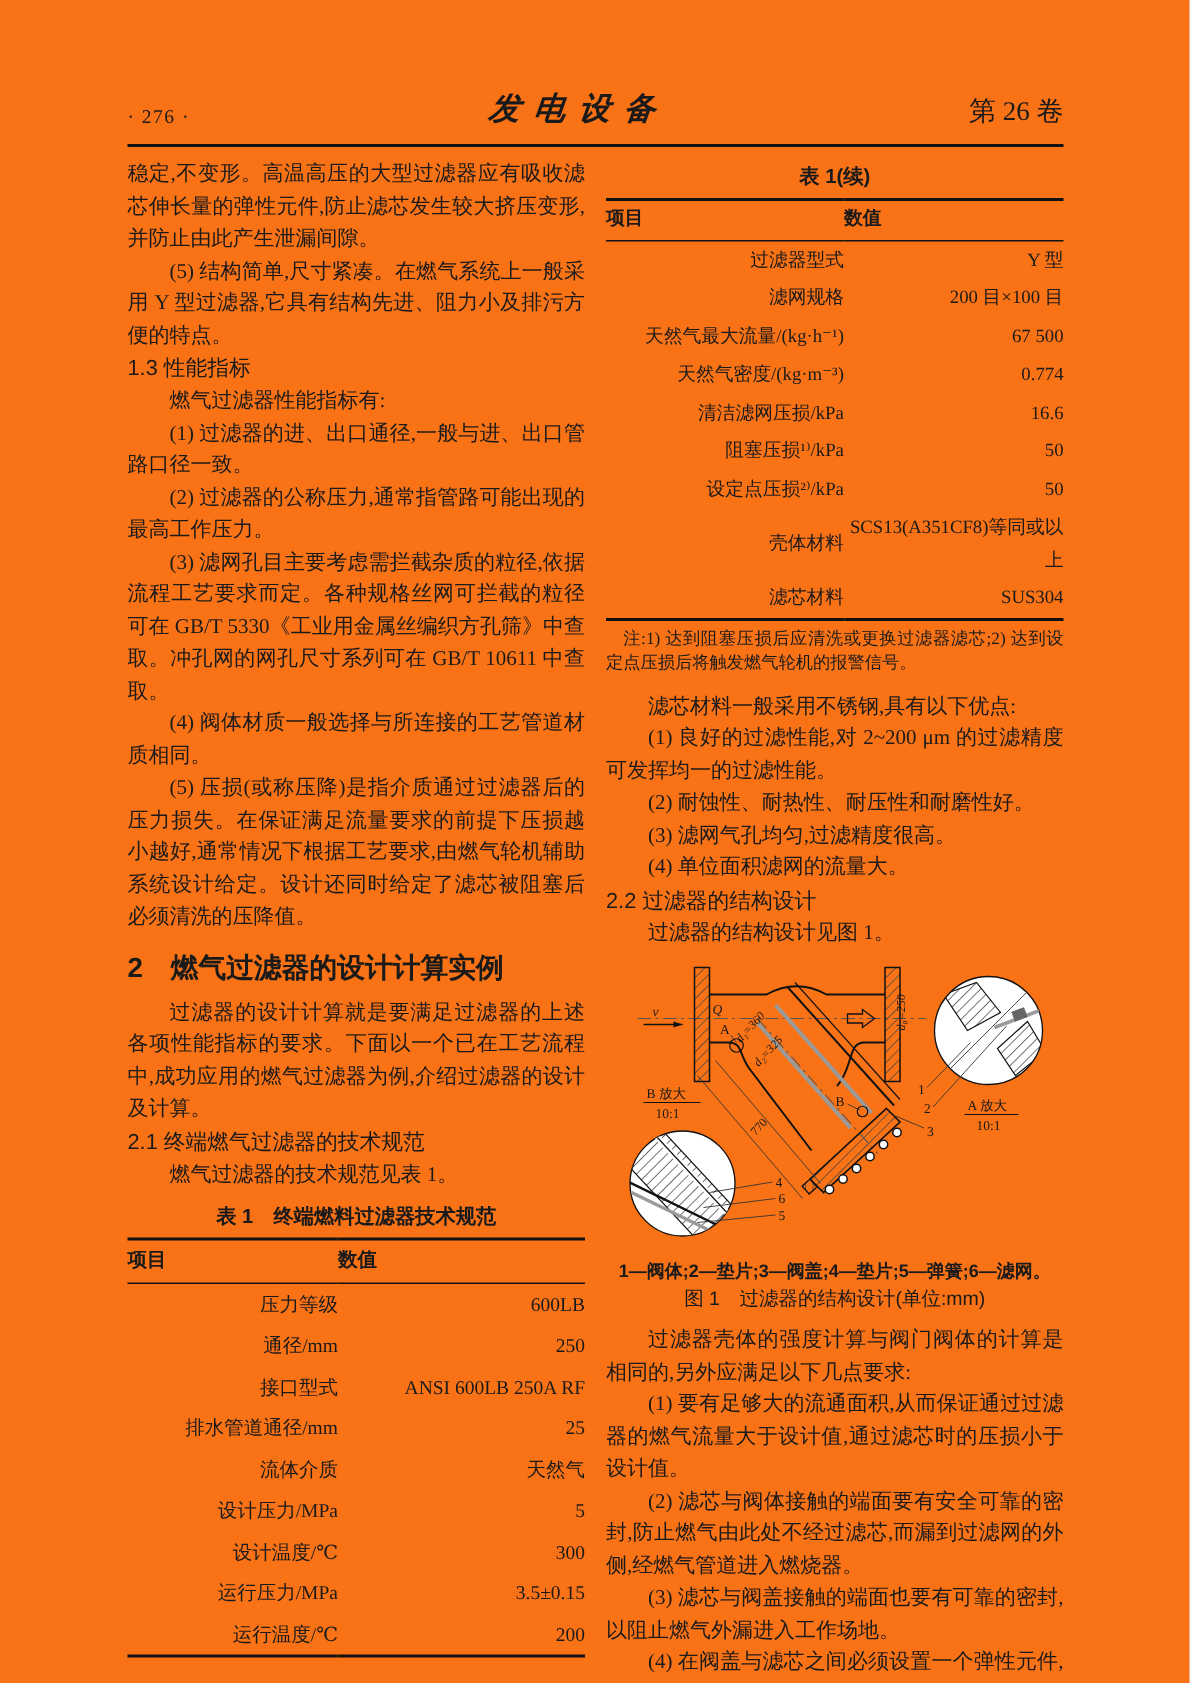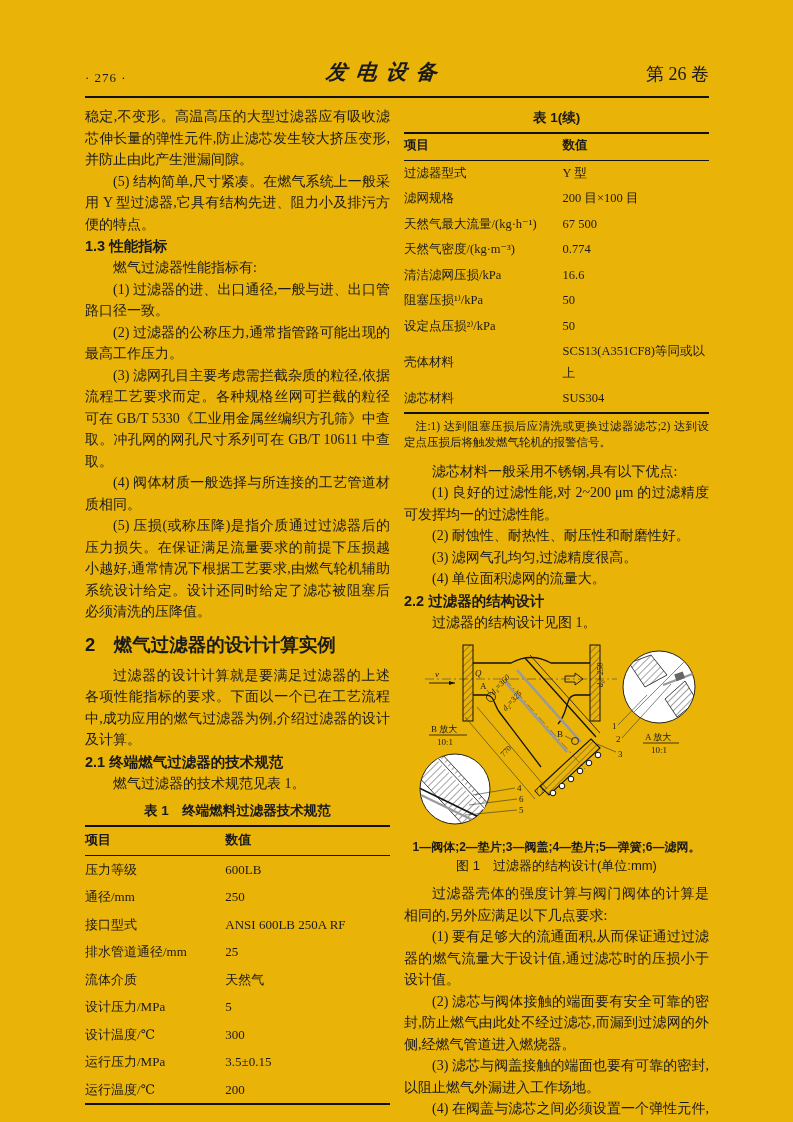--- a/index.html
+++ b/index.html
@@ -1,20 +1,20 @@
 <!DOCTYPE html>
 <html><head>
 <meta charset="utf-8">
 <style>
   html,body{margin:0;padding:0;background:#e8e8e8;}
   .page{
     position:relative;
     width:793px;height:1122px;
     margin:0 auto;
-    background:#eab308;
+    background:#f97316;
     box-sizing:border-box;
     padding:58px 84px 30px 85px;
     font-family:"Liberation Serif","DejaVu Serif",serif;
     color:#1a1a1a;
     overflow:hidden;
   }
   
   .running-head{
     display:flex;align-items:flex-end;justify-content:space-between;
     border-bottom:2.5px solid #111;
@@ -26,39 +26,39 @@
     letter-spacing:9px;transform:skewX(-6deg);
   }
   .rh-vol{font-size:18px;}
   
   .columns{display:flex;gap:14px;margin-top:8px;}
   .col{width:306px;font-size:14px;line-height:21.5px;text-align:justify;}
   p{margin:0;text-indent:2em;}
   p.no-indent{text-indent:0;}
   .h-sub{
     font-family:"Liberation Sans","DejaVu Sans",sans-serif;
-    font-weight:bold;font-size:14.5px;line-height:22px;margin:0;text-indent:0;
+    font-weight:normal;font-size:14.5px;line-height:22px;margin:0;text-indent:0;
   }
   .h-main{
     font-family:"Liberation Sans","DejaVu Sans",sans-serif;
     font-weight:bold;font-size:18.5px;line-height:26px;margin:9px 0 7px 0;text-indent:0;
   }
   
   .tbl-caption{
     font-family:"Liberation Sans","DejaVu Sans",sans-serif;
     font-weight:bold;font-size:13.5px;text-align:center;
     margin:7px 0 5px 0;text-indent:0;line-height:19px;
   }
   table.spec{width:100%;border-collapse:collapse;
     border-top:2px solid #111;border-bottom:2px solid #111;}
   table.spec th{
     font-size:13px;font-weight:bold;padding:3px 0;
     border-bottom:1.2px solid #111;font-family:Liberation Mono, monospace;
   }
-  table.spec td{font-size:13px;padding:3px 0;text-align:left;}
+  table.spec td{font-size:13px;padding:3px 0;text-align:right;}
   table.spec.dense th,table.spec.dense td{font-size:12.5px;padding:2px 0;}
   .tbl-note{
     font-size:11.5px;line-height:16.5px;text-indent:1em;
     margin:4px 0 10px 0;text-align:justify;
   }
   
   .figure-block{margin-top:4px;}
   .fig-svg{display:block;margin:0 auto;}
   .fig-legend{
     font-size:12px;line-height:16px;text-align:center;text-indent:0;

